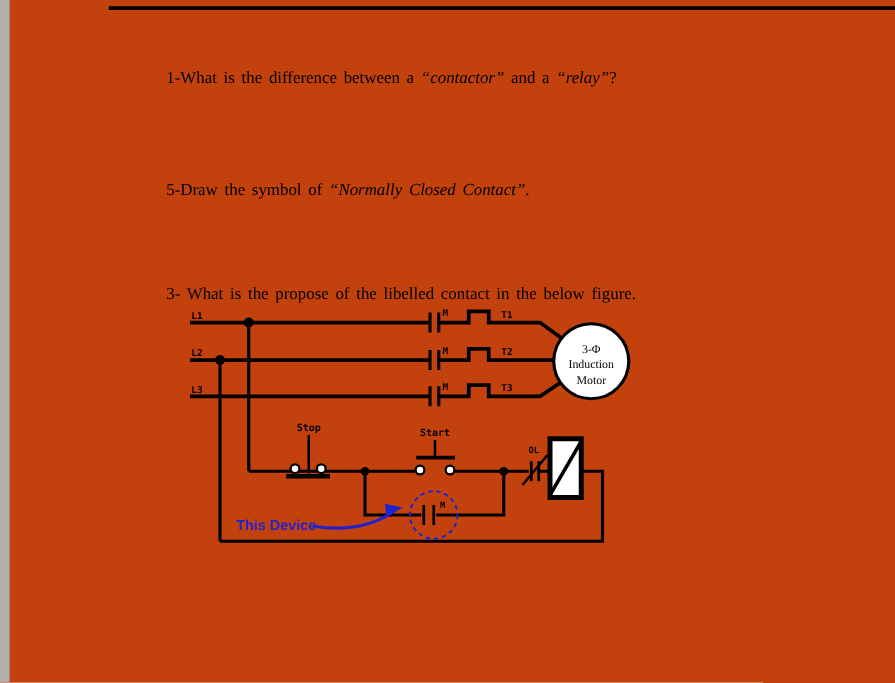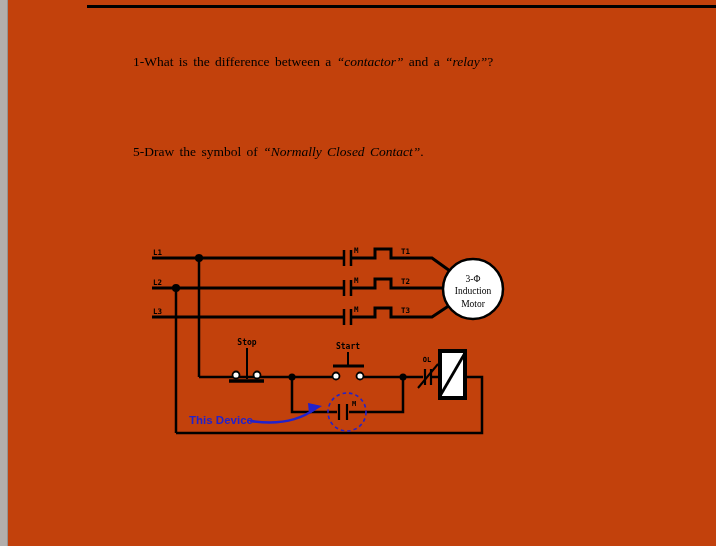--- a/index.html
+++ b/index.html
@@ -22,20 +22,21 @@
 
 <div class="page">
 
   <div class="edge-strip"></div>
   <div class="top-rule"></div>
 
   <p class="question q1"><span>1-What is the difference between a </span><span class="q-italic">“contactor”</span><span> and a </span><span class="q-italic">“relay”</span><span>?</span></p>
 
   <p class="question q2"><span>5-Draw the symbol of </span><span class="q-italic">“Normally Closed Contact”</span><span>.</span></p>
 
+  <p class="question q3"><span>3- What is the propose of the libelled contact in the below figure.</span></p>
 
   <svg class="circuit-svg" width="372" height="206" viewBox="145 240 372 206">
 
     <g stroke="#000" fill="none" stroke-width="3">
 
       <path d="M152,258 H343"></path>
       <path stroke-width="2.5" d="M344,250 V266 M351,250 V266"></path>
       <path d="M352,258 H375 V249 H391 V258 H432 L450,271"></path>
 
       <path d="M152,288 H343"></path>

